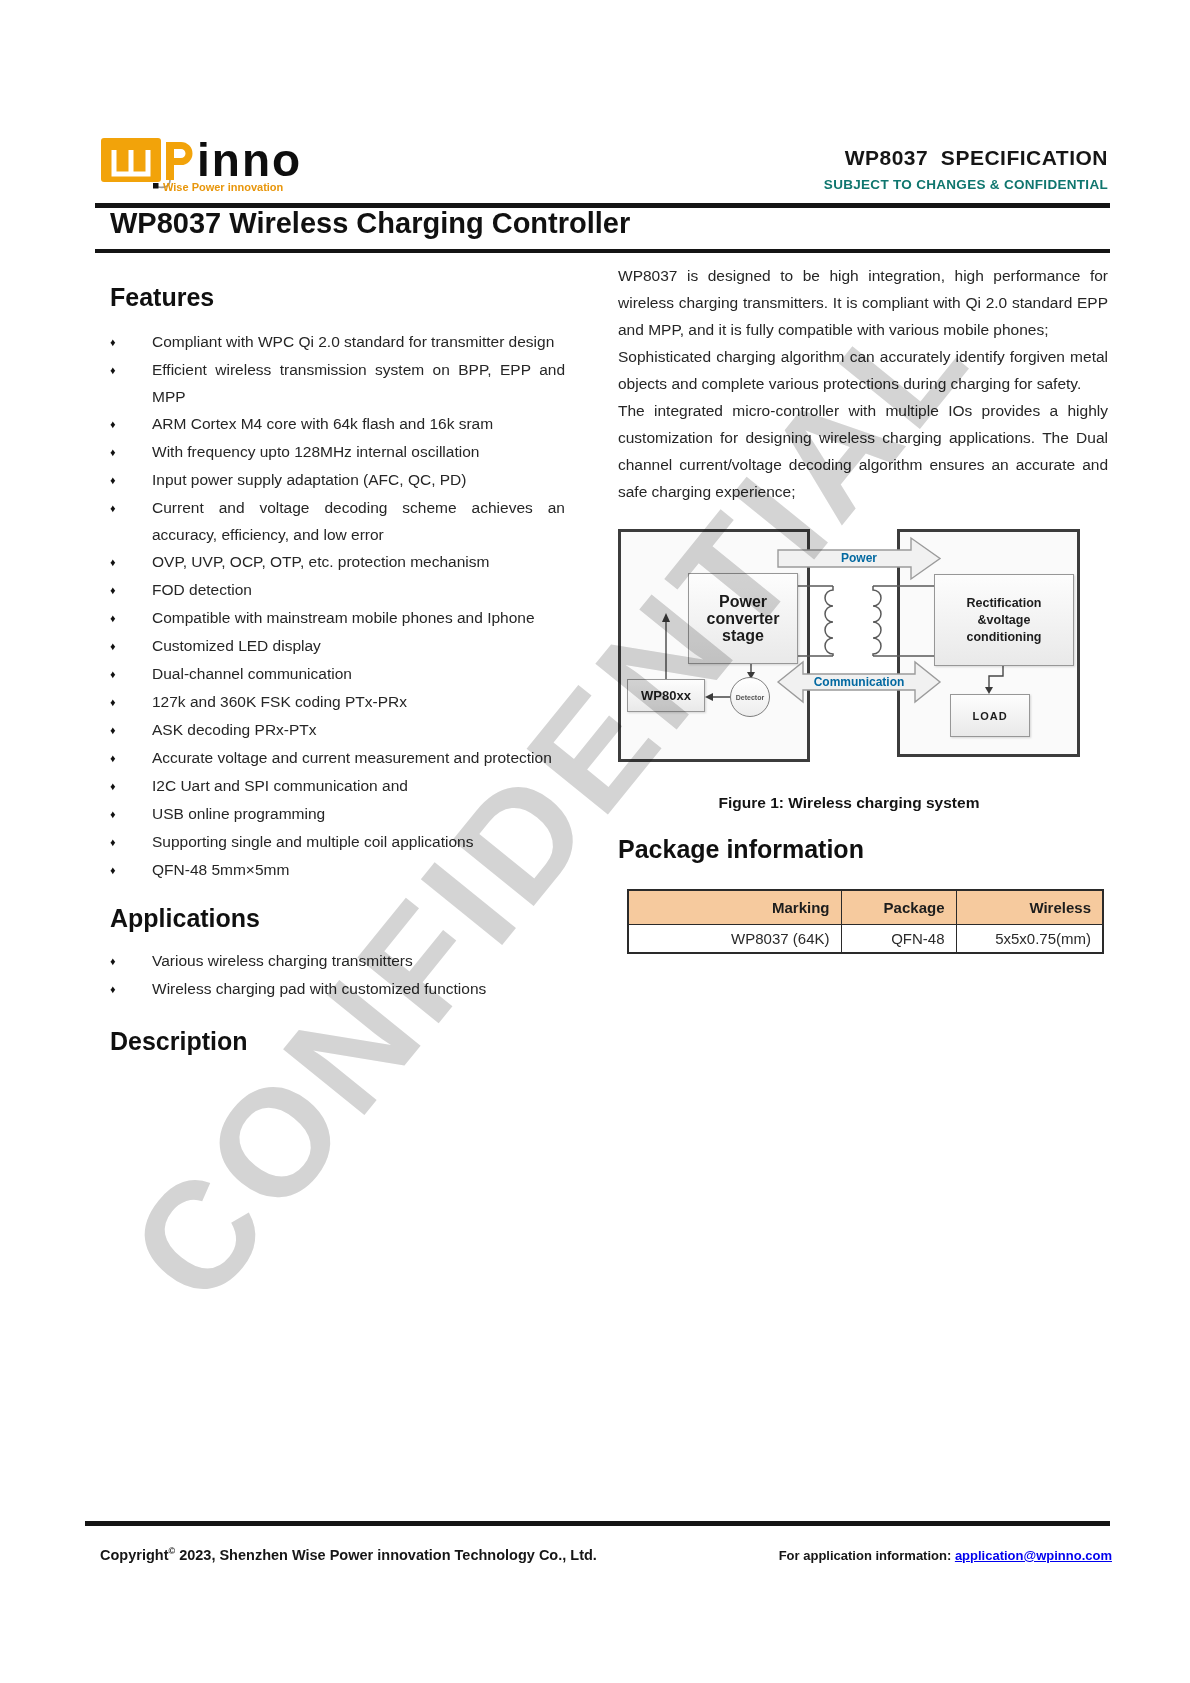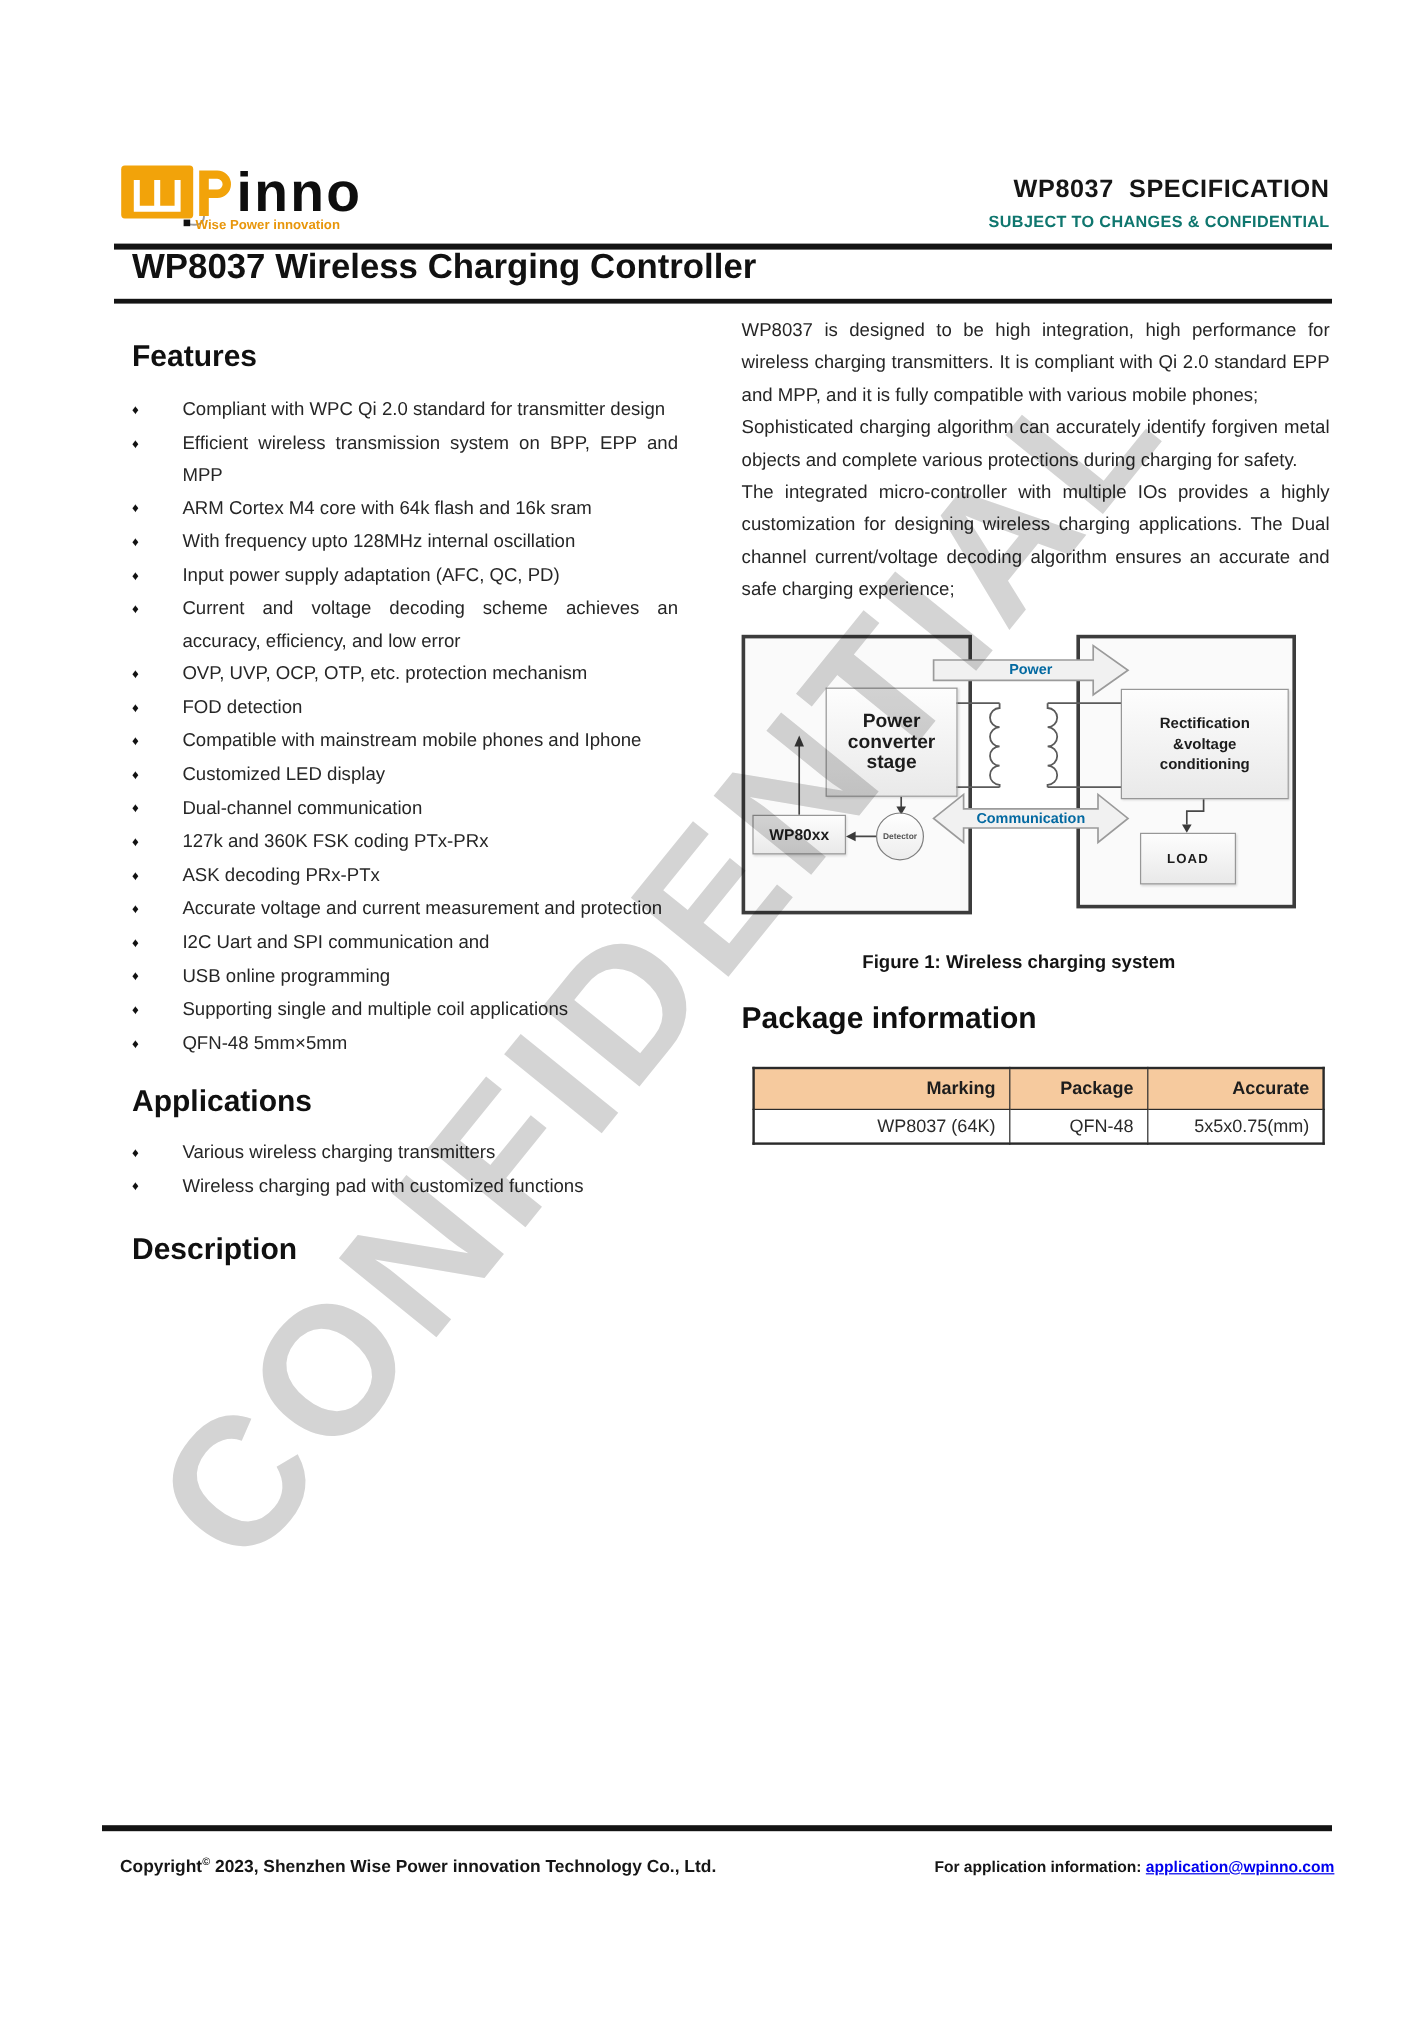--- a/index.html
+++ b/index.html
@@ -237,21 +237,21 @@
     <table class="pkg-table">
       <colgroup>
           <col class="c-marking">
           <col class="c-package">
           <col class="c-dimension">
         </colgroup>
       <thead>
         <tr>
           <th>Marking</th>
           <th>Package</th>
-          <th>Accurate</th>
+          <th>Wireless</th>
         </tr>
       </thead>
       <tbody>
         <tr>
           <td>WP8037 (64K)</td>
           <td>QFN-48</td>
           <td>5x5x0.75(mm)</td>
         </tr>
       </tbody>
     </table>

